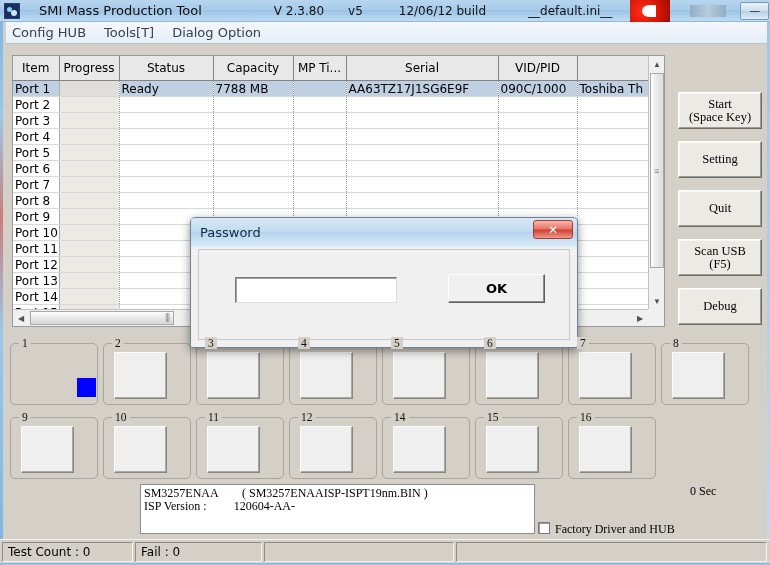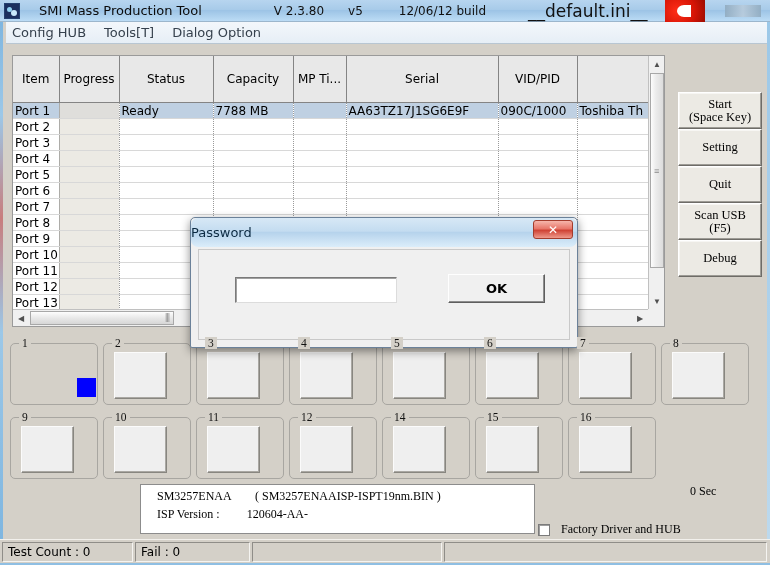--- a/index.html
+++ b/index.html
@@ -40,21 +40,21 @@
     width: 6px; height: 6px; background: #c8e8fa; border-radius: 50%;
   }
   .title-text {
     font-size: 13px; color: #0b0b0b; white-space: nowrap;
     font-family: "DejaVu Sans", sans-serif;
   }
   .title-ver { font-size: 12px; color: #111; margin-left: 58px; white-space: nowrap;
     font-family: "DejaVu Sans", sans-serif; }
   .title-build { font-size: 12px; color: #111; margin-left: 22px; white-space: nowrap;
     font-family: "DejaVu Sans", sans-serif;}
-  .title-ini { font-size: 17px; color: #111; margin-left: 28px; white-space: nowrap;
+  .title-ini { font-size: 12px; color: #111; margin-left: 28px; white-space: nowrap;
     font-family: "DejaVu Sans", sans-serif;}
   .title-logo {
     margin-left: 4px; width: 40px; height: 22px;
     background: radial-gradient(circle at 30% 50%, #ff2d18 0%, #d41405 60%, #9c0d02 100%);
     position: relative; flex: none;
   }
   .title-logo::after{
     content:""; position:absolute; left:12px; top:5px; width:14px; height:12px;
     background:#fff; border-radius:50% 0 0 50%;
   }
@@ -93,21 +93,21 @@
     background: #fff; border: 1px solid #9a9a9a;
     overflow: hidden;
   }
   .grid-inner { position: absolute; left: 0; top: 0; right: 16px; bottom: 17px; overflow: hidden; }
   table.grid { border-collapse: collapse; table-layout: fixed; width: 700px; font-size: 12px; }
   table.grid th {
     background: #e8e8e8;
     border: 1px solid #848484;
     border-left: none; border-top: none;
     font-weight: normal; font-size: 12px; color: #000;
-    height: 20px; padding: 16px 3px;
+    height: 20px; padding: 5px 3px;
     font-family: "DejaVu Sans", sans-serif;
     white-space: nowrap; overflow: hidden;
   }
   table.grid td {
     border-right: 1px dotted #9a9a9a;
     border-bottom: 1px solid #d8d8d8;
     height: 16px; padding: 0 2px; font-size: 12px; color: #000;
     font-family: "DejaVu Sans", sans-serif;
     white-space: nowrap; overflow: hidden;
   }
@@ -155,21 +155,21 @@
     font-size: 9px; color: #8a8a8a; letter-spacing: -1px;
   }
   .corner-box {
     position: absolute; right: 0; bottom: 0; width: 16px; height: 17px;
     background: #f0f0f0;
   }
 
   
   .side-buttons { position: absolute; left: 678px; top: 92px; width: 84px; }
   .side-btn {
-    width: 84px; height: 37px; 
+    width: 84px; height: 37px; margin-bottom: 12px;
     background: #eceae4;
     border: 1px solid #ffffff;
     border-right-color: #6e6c67; border-bottom-color: #6e6c67;
     box-shadow: inset -1px -1px 0 #9d9b95, inset 1px 1px 0 #f7f6f3;
     display: flex; flex-direction: column; align-items: center; justify-content: center;
     font-family: "Liberation Serif", serif; font-size: 12.5px; color: #000;
     line-height: 13px; cursor: default;
   }
 
   
@@ -200,31 +200,31 @@
     line-height: 13px; overflow: hidden;
   }
   .slot .led {
     position: absolute; left: 67px; top: 41px; width: 19px; height: 19px;
   }
 
   
   .info-panel {
     position: absolute; left: 140px; top: 484px; width: 395px; height: 50px;
     background: #fff; border: 1px solid #8c8c8c;
-    padding: 2px 16px;
+    padding: 2px 3px;
     font-family: "Liberation Serif", serif; font-size: 12px; color: #000;
-    line-height: 18px; white-space: pre;
+    line-height: 13px; white-space: pre;
   }
   .sec-label {
     position: absolute; left: 690px; top: 484px;
     font-family: "Liberation Serif", serif; font-size: 12px; color: #000;
   }
   .factory-row {
     position: absolute; left: 538px; top: 522px;
-    display: flex; align-items: center; gap: 11px;
+    display: flex; gap: 5px;
   }
   .chk {
     width: 12px; height: 12px; background: #fff;
     border: 1px solid #7b7b7b;
     box-shadow: inset 1px 1px 0 #9d9d9d;
   }
   .factory-label {
     font-family: "Liberation Serif", serif; font-size: 12px; color: #000;
   }
 
@@ -236,38 +236,37 @@
     display: flex; align-items: stretch;
   }
   .status-cell {
     border: 1px solid #a5a39e;
     border-top-color: #8f8d88; border-left-color: #8f8d88;
     border-right-color: #f5f4f1; border-bottom-color: #f5f4f1;
     margin: 2px 0 3px 2px;
     display: flex; align-items: center; padding-left: 5px;
     font-family: "DejaVu Sans", sans-serif; font-size: 12px; color: #000;
   }
-  .sc1 { width: 131px; } .sc2 { width: 125px; } .sc3 { width: 115px; }
+  .sc1 { width: 131px; } .sc2 { width: 125px; } .sc3 { width: 127px; }
   .sc4 { width: 190px; } .sc5 { flex: 1; margin-right: 3px; }
 
   
   .modal {
     position: absolute; left: 190px; top: 217px; width: 388px; height: 131px;
     background: #f0f0f0;
     border: 1px solid #6b8199;
     border-radius: 5px 5px 2px 2px;
     box-shadow: 0 3px 10px rgba(0,0,0,.45);
     overflow: hidden;
   }
   .modal-titlebar {
     height: 29px; width: 100%;
     background: linear-gradient(to bottom,#d7e8f6 0%,#c4dcf0 45%,#b6d3ec 50%,#dbedfa 100%);
-    display: flex; align-items: center; 
+    display: flex; align-items: center; padding-left: 9px;
     position: relative;
-    border-radius: 7px;
   }
   .modal-title {
     font-family: "DejaVu Sans", sans-serif; font-size: 13px; color: #0c2a42;
   }
   .modal-close {
     position: absolute; right: 4px; top: 2px;
     width: 40px; height: 19px;
     background: linear-gradient(to bottom,#f6b6ab,#e8776a 45%,#cf4335 55%,#ef9a8c);
     border: 1px solid #a33c2d; border-radius: 3px;
     display: flex; align-items: center; justify-content: center;

